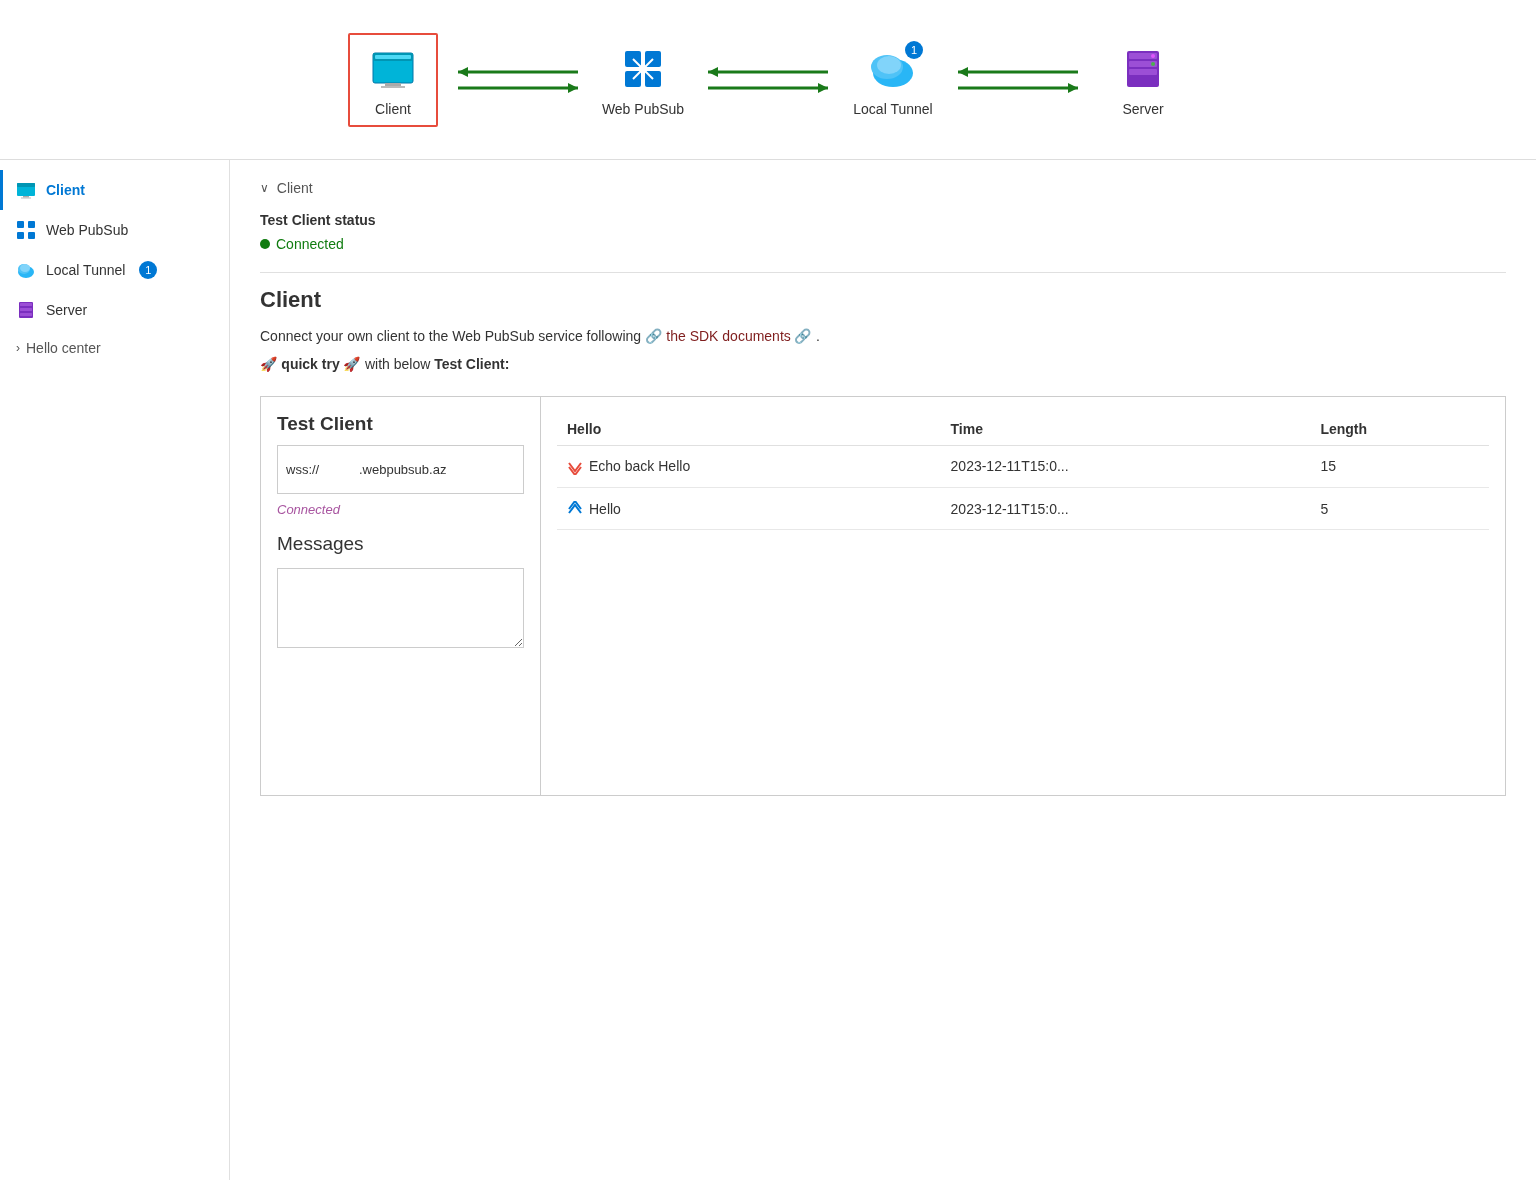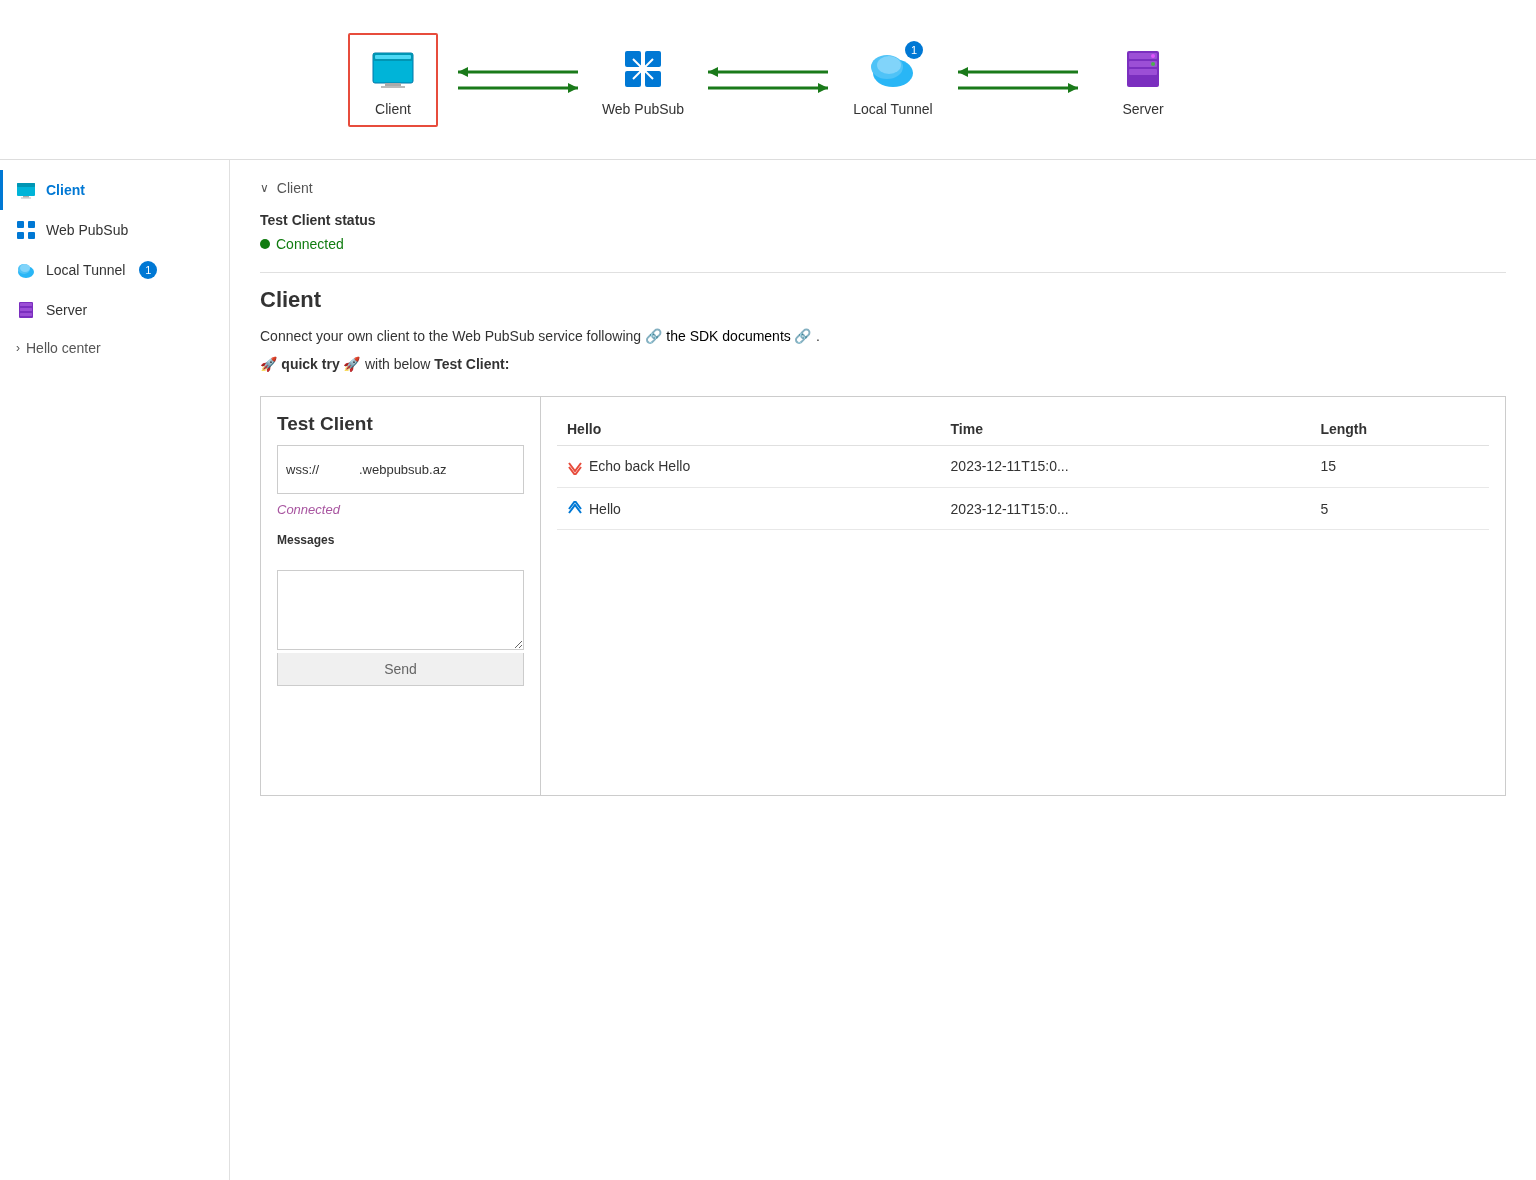--- a/index.html
+++ b/index.html
@@ -201,21 +201,21 @@
       margin-bottom: 12px;
     }
 
     .client-description {
       font-size: 14px;
       margin-bottom: 6px;
       line-height: 1.6;
     }
 
     .client-description a {
-      color: #000000;
+      color: #7f1d1d;
       text-decoration: none;
     }
 
     
     .panel-container {
       display: flex;
       border: 1px solid #ccc;
       margin-top: 20px;
       min-height: 400px;
     }
@@ -244,23 +244,23 @@
     }
 
     .connected-status {
       color: #a855a0;
       font-size: 13px;
       font-style: italic;
       margin-bottom: 16px;
     }
 
     .messages-label {
-      font-weight: 700;
-      font-size: 12px;
-      margin-bottom: 23px;
+      font-weight: 400;
+      font-size: 19px;
+      margin-bottom: 13px;
     }
 
     .message-textarea {
       width: 100%;
       height: 80px;
       border: 1px solid #ccc;
       resize: vertical;
       padding: 6px;
       font-size: 13px;
       outline: none;
@@ -493,21 +493,20 @@
       </div>
 
       <div class="panel-container">
 
         <div class="test-client-panel">
           <div class="panel-title">Test Client</div>
           <input class="wss-input" type="text" value="wss://           .webpubsub.az" style="">
           <div class="connected-status">Connected</div>
           <div class="messages-label">Messages</div>
           <textarea class="message-textarea" style=""></textarea>
-          <div class="send-button">Send</div>
         </div>
 
         <div class="data-panel">
           <table class="data-table">
             <thead>
               <tr>
                 <th>Hello</th>
                 <th>Time</th>
                 <th>Length</th>
               </tr>

